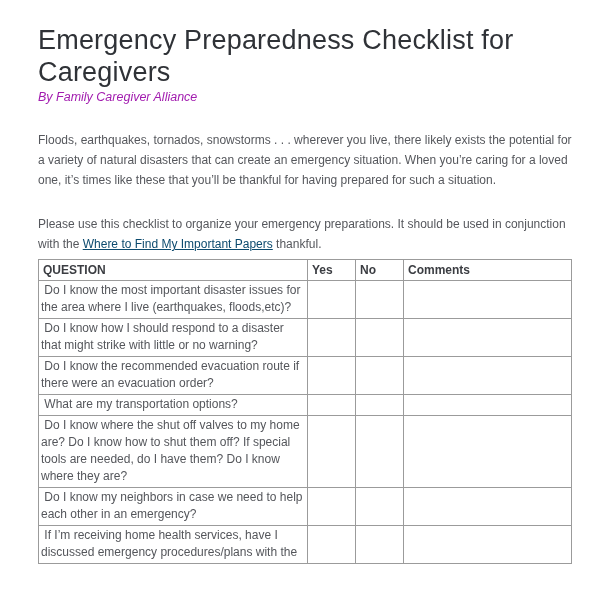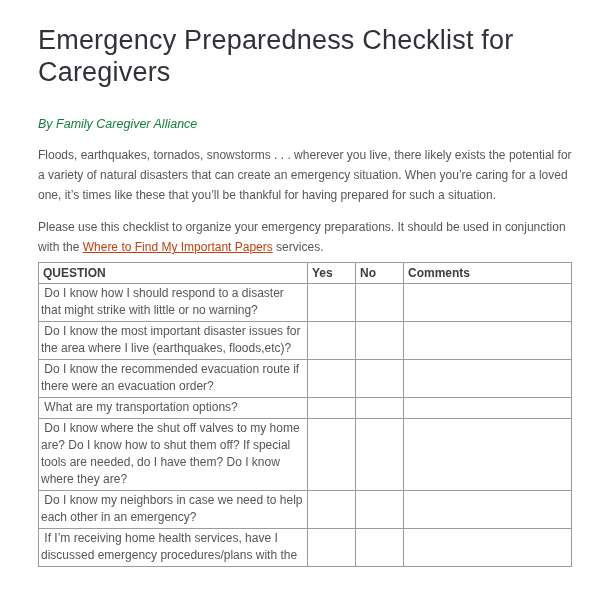--- a/index.html
+++ b/index.html
@@ -16,36 +16,36 @@
   }
   h1.title {
     font-size: 27px;
     line-height: 32px;
     font-weight: 500;
     color: #2f3237;
     white-space: pre-wrap;
     letter-spacing: 0.2px;
   }
   p.byline {
-    margin-top: 28px;
+    margin-top: 1px;
     font-size: 12.5px;
     line-height: 17px;
     font-style: italic;
-    color: #15803d;
+    color: #a21caf;
   }
   p.para {
-    margin-top: 12px;
+    margin-top: 24px;
     font-size: 12px;
     line-height: 20px;
     white-space: pre-wrap;
     color: #55575c;
   }
   p.para .seg { white-space: pre-wrap; }
   a.doc-link {
-    color: #c2410c;
+    color: #0c4a6e;
     cursor: pointer;
   }
   table.checklist {
     margin-top: 5px;
     border-collapse: collapse;
     table-layout: fixed;
     width: 533px;
     border: 1px solid #9b9b9b;
   }
   table.checklist th, table.checklist td {
@@ -79,48 +79,48 @@
   <h1 class="title">Emergency Preparedness Checklist for
 Caregivers</h1>
 
   <p class="byline">By Family Caregiver Alliance</p>
 
   <p class="para">Floods, earthquakes, tornados, snowstorms . . . wherever you live, there likely exists the potential for
 a variety of natural disasters that can create an emergency situation. When you’re caring for a loved
 one, it’s times like these that you’ll be thankful for having prepared for such a situation.</p>
 
   <p class="para"><span class="seg">Please use this checklist to organize your emergency preparations. It should be used in conjunction
-with the </span><a class="doc-link" href="#">Where to Find My Important Papers</a><span class="seg"> services.</span></p>
+with the </span><a class="doc-link" href="#">Where to Find My Important Papers</a><span class="seg"> thankful.</span></p>
 
   <table class="checklist">
     <colgroup>
       <col class="c-question">
         <col class="c-yes">
         <col class="c-no">
         <col class="c-comments">
     </colgroup>
     <thead>
       <tr>
         <th>QUESTION</th>
         <th>Yes</th>
         <th>No</th>
         <th>Comments</th>
       </tr>
     </thead>
     <tbody>
       <tr>
-        <td class="q"> Do I know how I should respond to a disaster
-that might strike with little or no warning?</td>
+        <td class="q"> Do I know the most important disaster issues for
+the area where I live (earthquakes, floods,etc)?</td>
         <td class="empty"></td>
         <td class="empty"></td>
         <td class="empty"></td>
       </tr>
       <tr>
-        <td class="q"> Do I know the most important disaster issues for
-the area where I live (earthquakes, floods,etc)?</td>
+        <td class="q"> Do I know how I should respond to a disaster
+that might strike with little or no warning?</td>
         <td class="empty"></td>
         <td class="empty"></td>
         <td class="empty"></td>
       </tr>
       <tr>
         <td class="q"> Do I know the recommended evacuation route if
 there were an evacuation order?</td>
         <td class="empty"></td>
         <td class="empty"></td>
         <td class="empty"></td>

